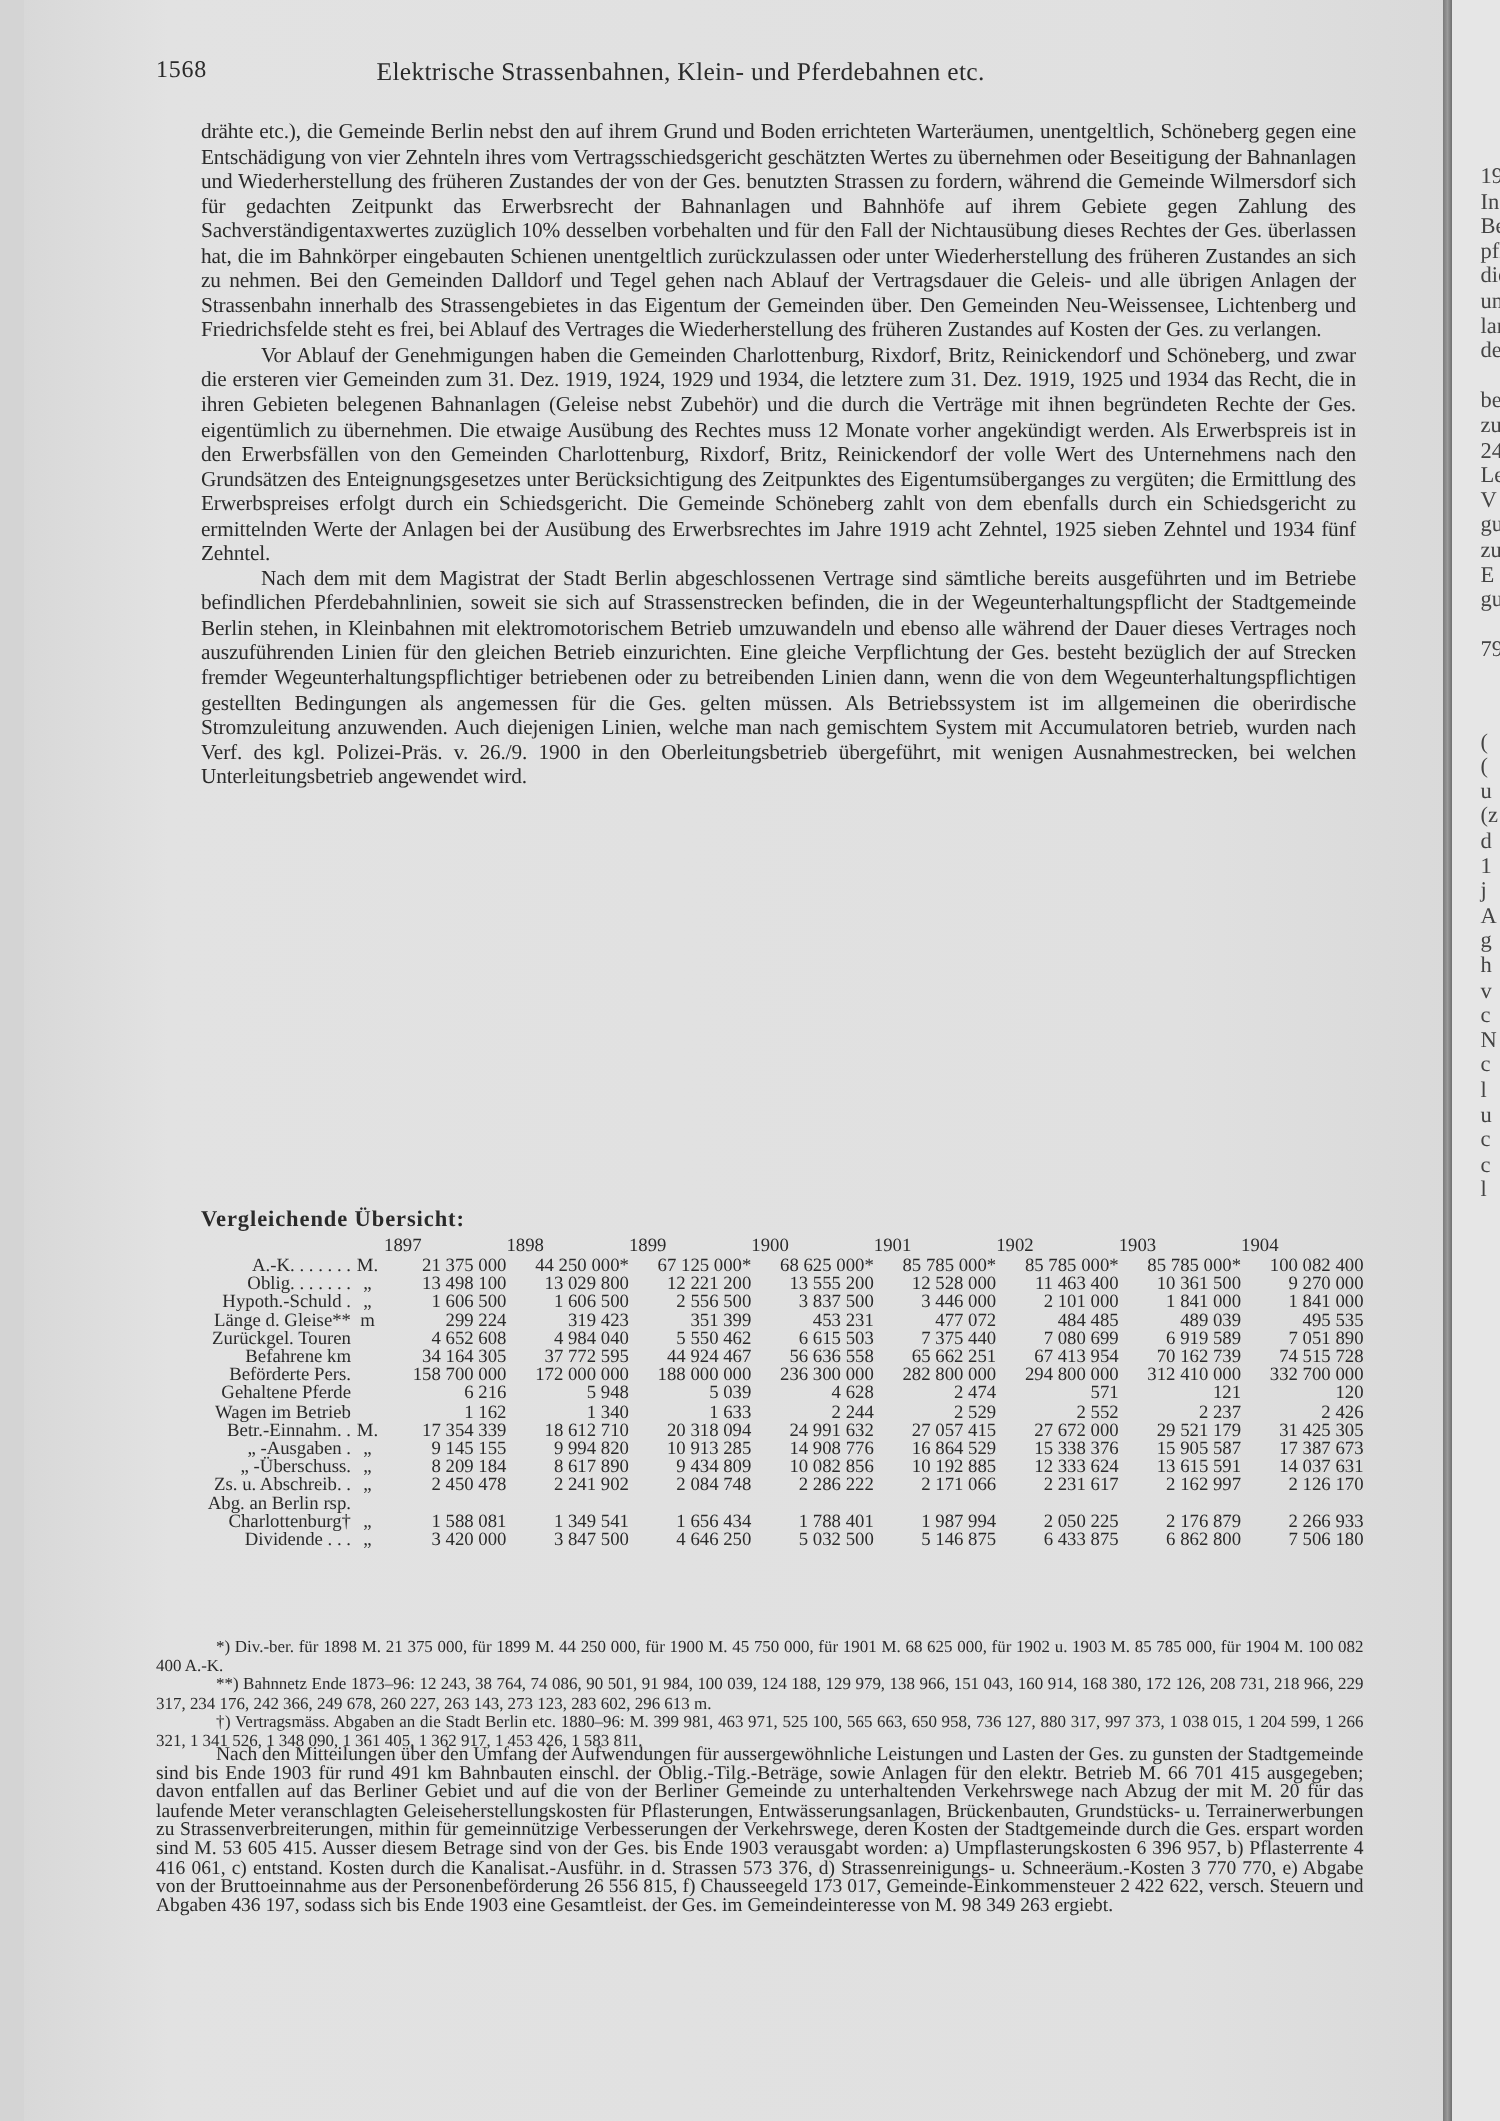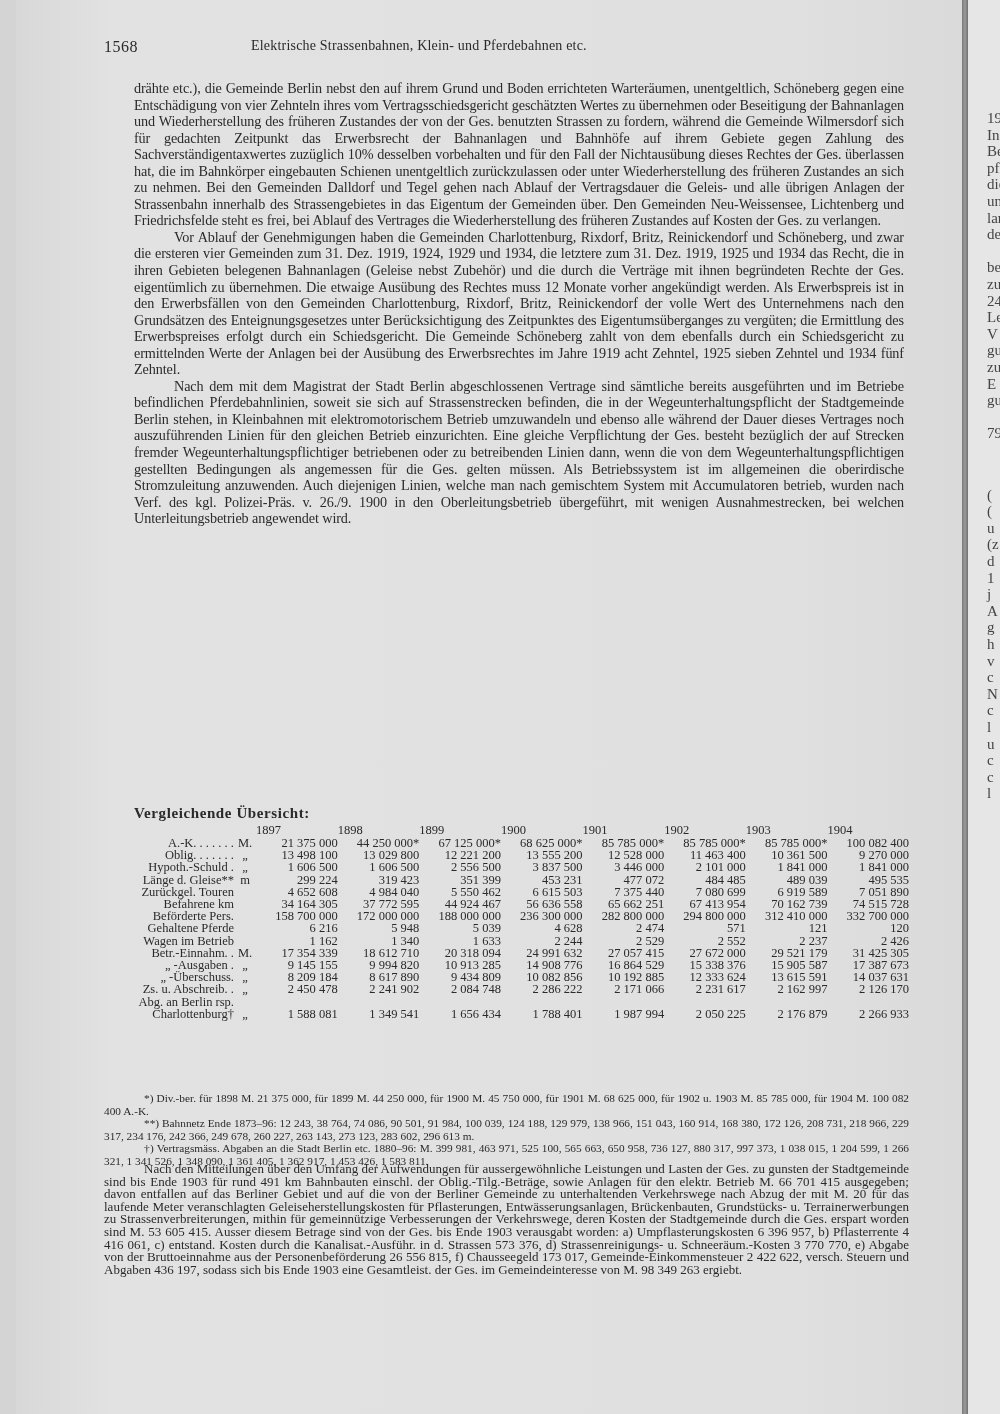--- a/index.html
+++ b/index.html
@@ -24,21 +24,21 @@
     }
     .bleed {
       position: absolute; left: 987px; font-size: 15px; line-height: 16.6px;
       color: #444; white-space: pre; font-family: "Liberation Serif", serif;
     }
     .header {
       position: absolute; top: 38px; left: 88px; width: 820px; height: 22px;
       font-size: 15px;
     }
     .page-num { position: absolute; left: 0; top: 0; font-size: 16px; letter-spacing: 0.5px; }
-    .running-title { position: absolute; left: 147px; top: 0; font-size: 14px; letter-spacing: 0.2px; }
+    .running-title { position: absolute; left: 147px; top: 0; font-size: 17px; letter-spacing: 0.2px; }
     .body {
       position: absolute; left: 118px; top: 80px; width: 770px;
       font-size: 14.2px; line-height: 16.55px; text-align: justify;
       letter-spacing: -0.1px;
     }
     .body p { margin: 0; text-indent: 0; }
     .body p.ind { text-indent: 40px; }
     .section-title {
       position: absolute; left: 118px; top: 805px; font-weight: bold;
       font-size: 15px; letter-spacing: 0.6px;
@@ -270,20 +270,32 @@
           <td class="lbl indent">Charlottenburg†</td>
           <td class="unit">„</td>
           <td class="num">1 588 081</td>
           <td class="num">1 349 541</td>
           <td class="num">1 656 434</td>
           <td class="num">1 788 401</td>
           <td class="num">1 987 994</td>
           <td class="num">2 050 225</td>
           <td class="num">2 176 879</td>
           <td class="num">2 266 933</td>
+        </tr>
+        <tr>
+          <td class="lbl">Dividende . . .</td>
+          <td class="unit">„</td>
+          <td class="num">3 420 000</td>
+          <td class="num">3 847 500</td>
+          <td class="num">4 646 250</td>
+          <td class="num">5 032 500</td>
+          <td class="num">5 146 875</td>
+          <td class="num">6 433 875</td>
+          <td class="num">6 862 800</td>
+          <td class="num">7 506 180</td>
         </tr>
       </tbody>
   </table>
 
   <div class="footnotes">
     <p>*) Div.-ber. für 1898 M. 21 375 000, für 1899 M. 44 250 000, für 1900 M. 45 750 000, für 1901 M. 68 625 000, für 1902 u. 1903 M. 85 785 000, für 1904 M. 100 082 400 A.-K.</p>
     <p>**) Bahnnetz Ende 1873–96: 12 243, 38 764, 74 086, 90 501, 91 984, 100 039, 124 188, 129 979, 138 966, 151 043, 160 914, 168 380, 172 126, 208 731, 218 966, 229 317, 234 176, 242 366, 249 678, 260 227, 263 143, 273 123, 283 602, 296 613 m.</p>
     <p>†) Vertragsmäss. Abgaben an die Stadt Berlin etc. 1880–96: M. 399 981, 463 971, 525 100, 565 663, 650 958, 736 127, 880 317, 997 373, 1 038 015, 1 204 599, 1 266 321, 1 341 526, 1 348 090, 1 361 405, 1 362 917, 1 453 426, 1 583 811.</p>
   </div>
 

